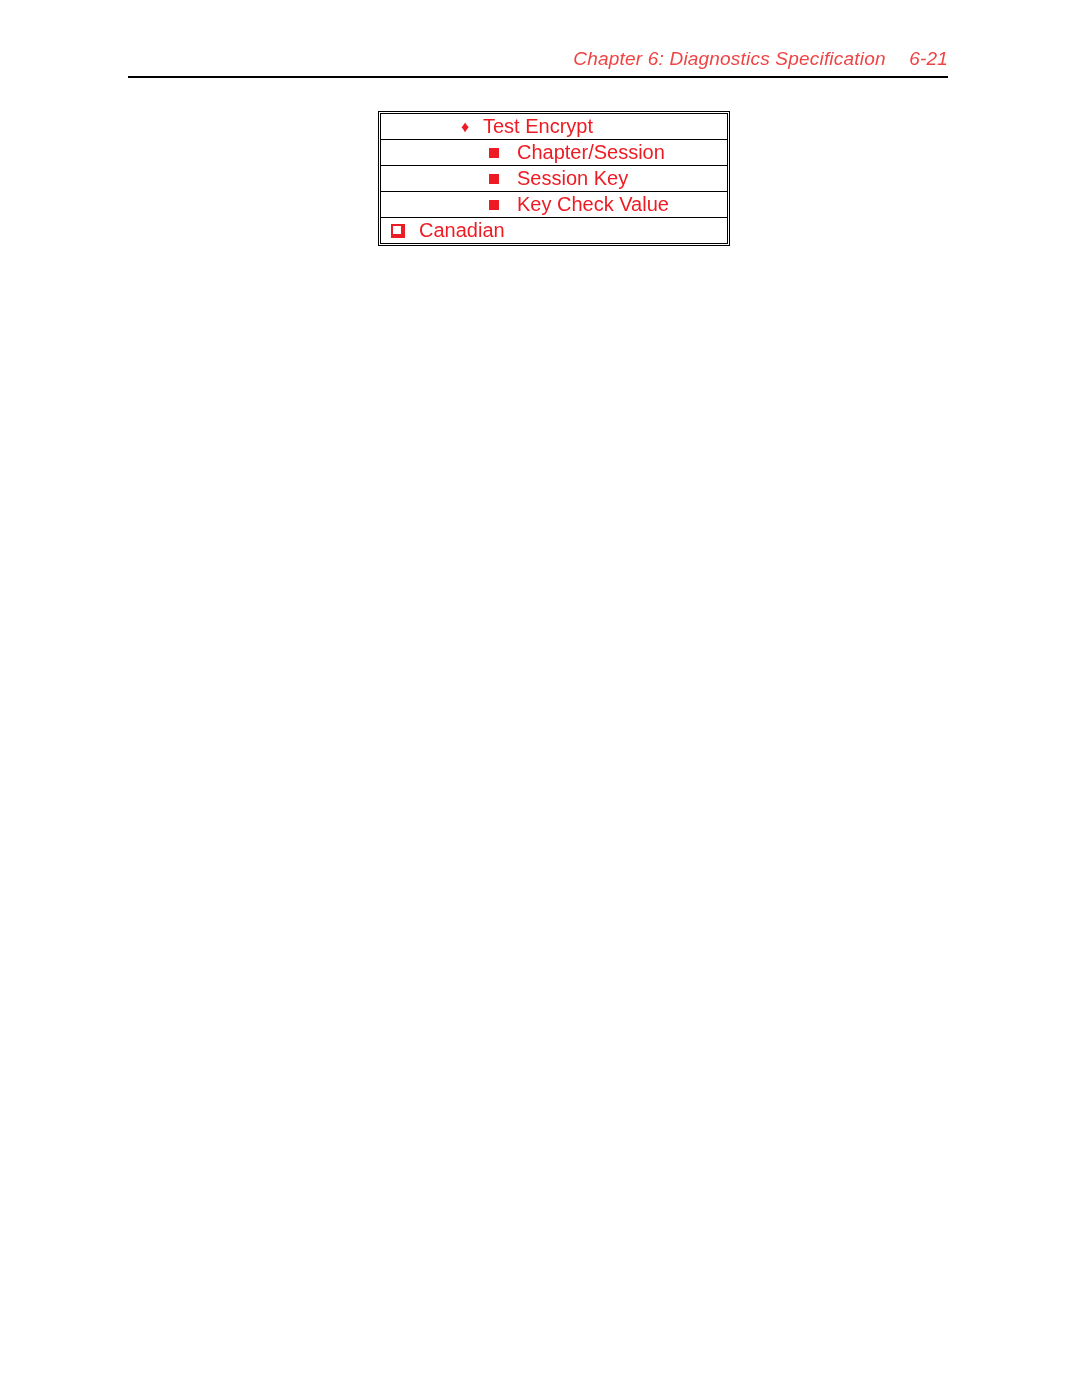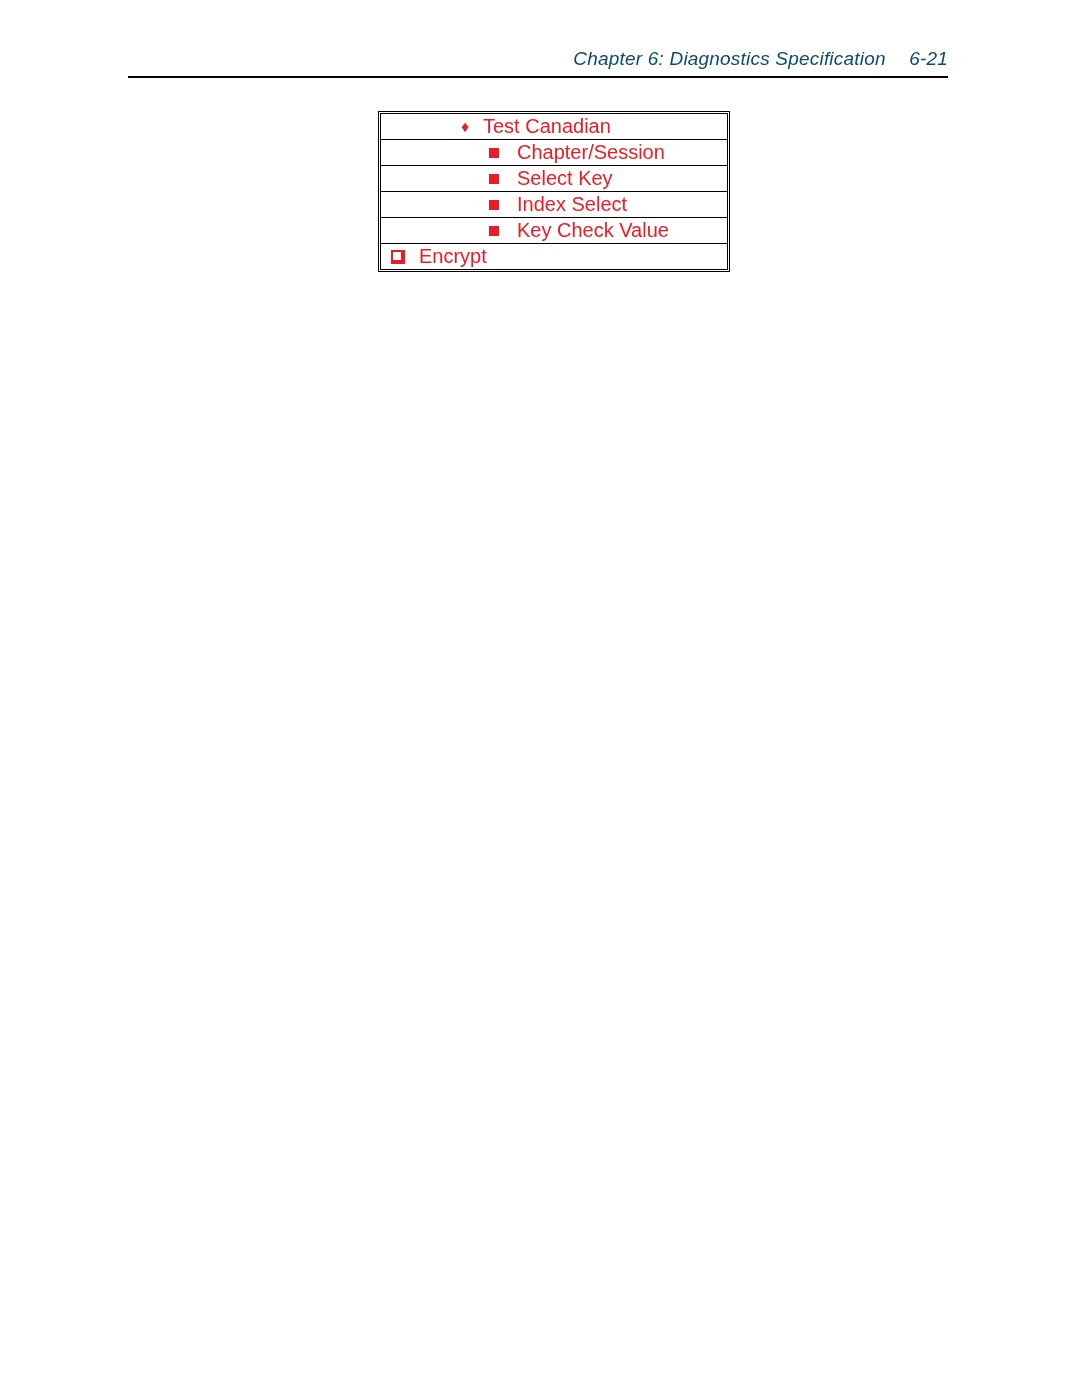--- a/index.html
+++ b/index.html
@@ -14,21 +14,21 @@
     position: relative;
     width: 1080px;
     height: 1397px;
   }
   .header {
     position: absolute;
     top: 48px;
     right: 132px;
     font-style: italic;
     font-size: 19px;
-    color: #0c4a6e;
+    color: #ef4444;
     letter-spacing: 0.2px;
   }
   .header .num {
     margin-left: 18px;
   }
   .hr {
     position: absolute;
     top: 76px;
     left: 128px;
     right: 132px;
@@ -92,44 +92,40 @@
   <div class="header">
     <span>Chapter 6: Diagnostics Specification</span>
     <span class="num">6-21</span>
   </div>
   <div class="hr"></div>
 
   <div class="table-outer">
 
     <div class="row">
       <span class="bullet-diamond">♦</span>
-      <span class="label">Test Canadian</span>
+      <span class="label">Test Encrypt</span>
     </div>
 
 
     <div class="row">
       <span class="bullet-square"></span>
       <span class="label">Chapter/Session</span>
     </div>
 
     <div class="row">
       <span class="bullet-square"></span>
-      <span class="label">Select Key</span>
+      <span class="label">Session Key</span>
     </div>
 
-    <div class="row">
-      <span class="bullet-square"></span>
-      <span class="label">Index Select</span>
-    </div>
 
     <div class="row">
       <span class="bullet-square"></span>
       <span class="label">Key Check Value</span>
     </div>
 
     <div class="row">
       <span class="bullet-box"></span>
-      <span class="label">Encrypt</span>
+      <span class="label">Canadian</span>
     </div>
 
 
   </div>
 </div>
 
 </body></html>

